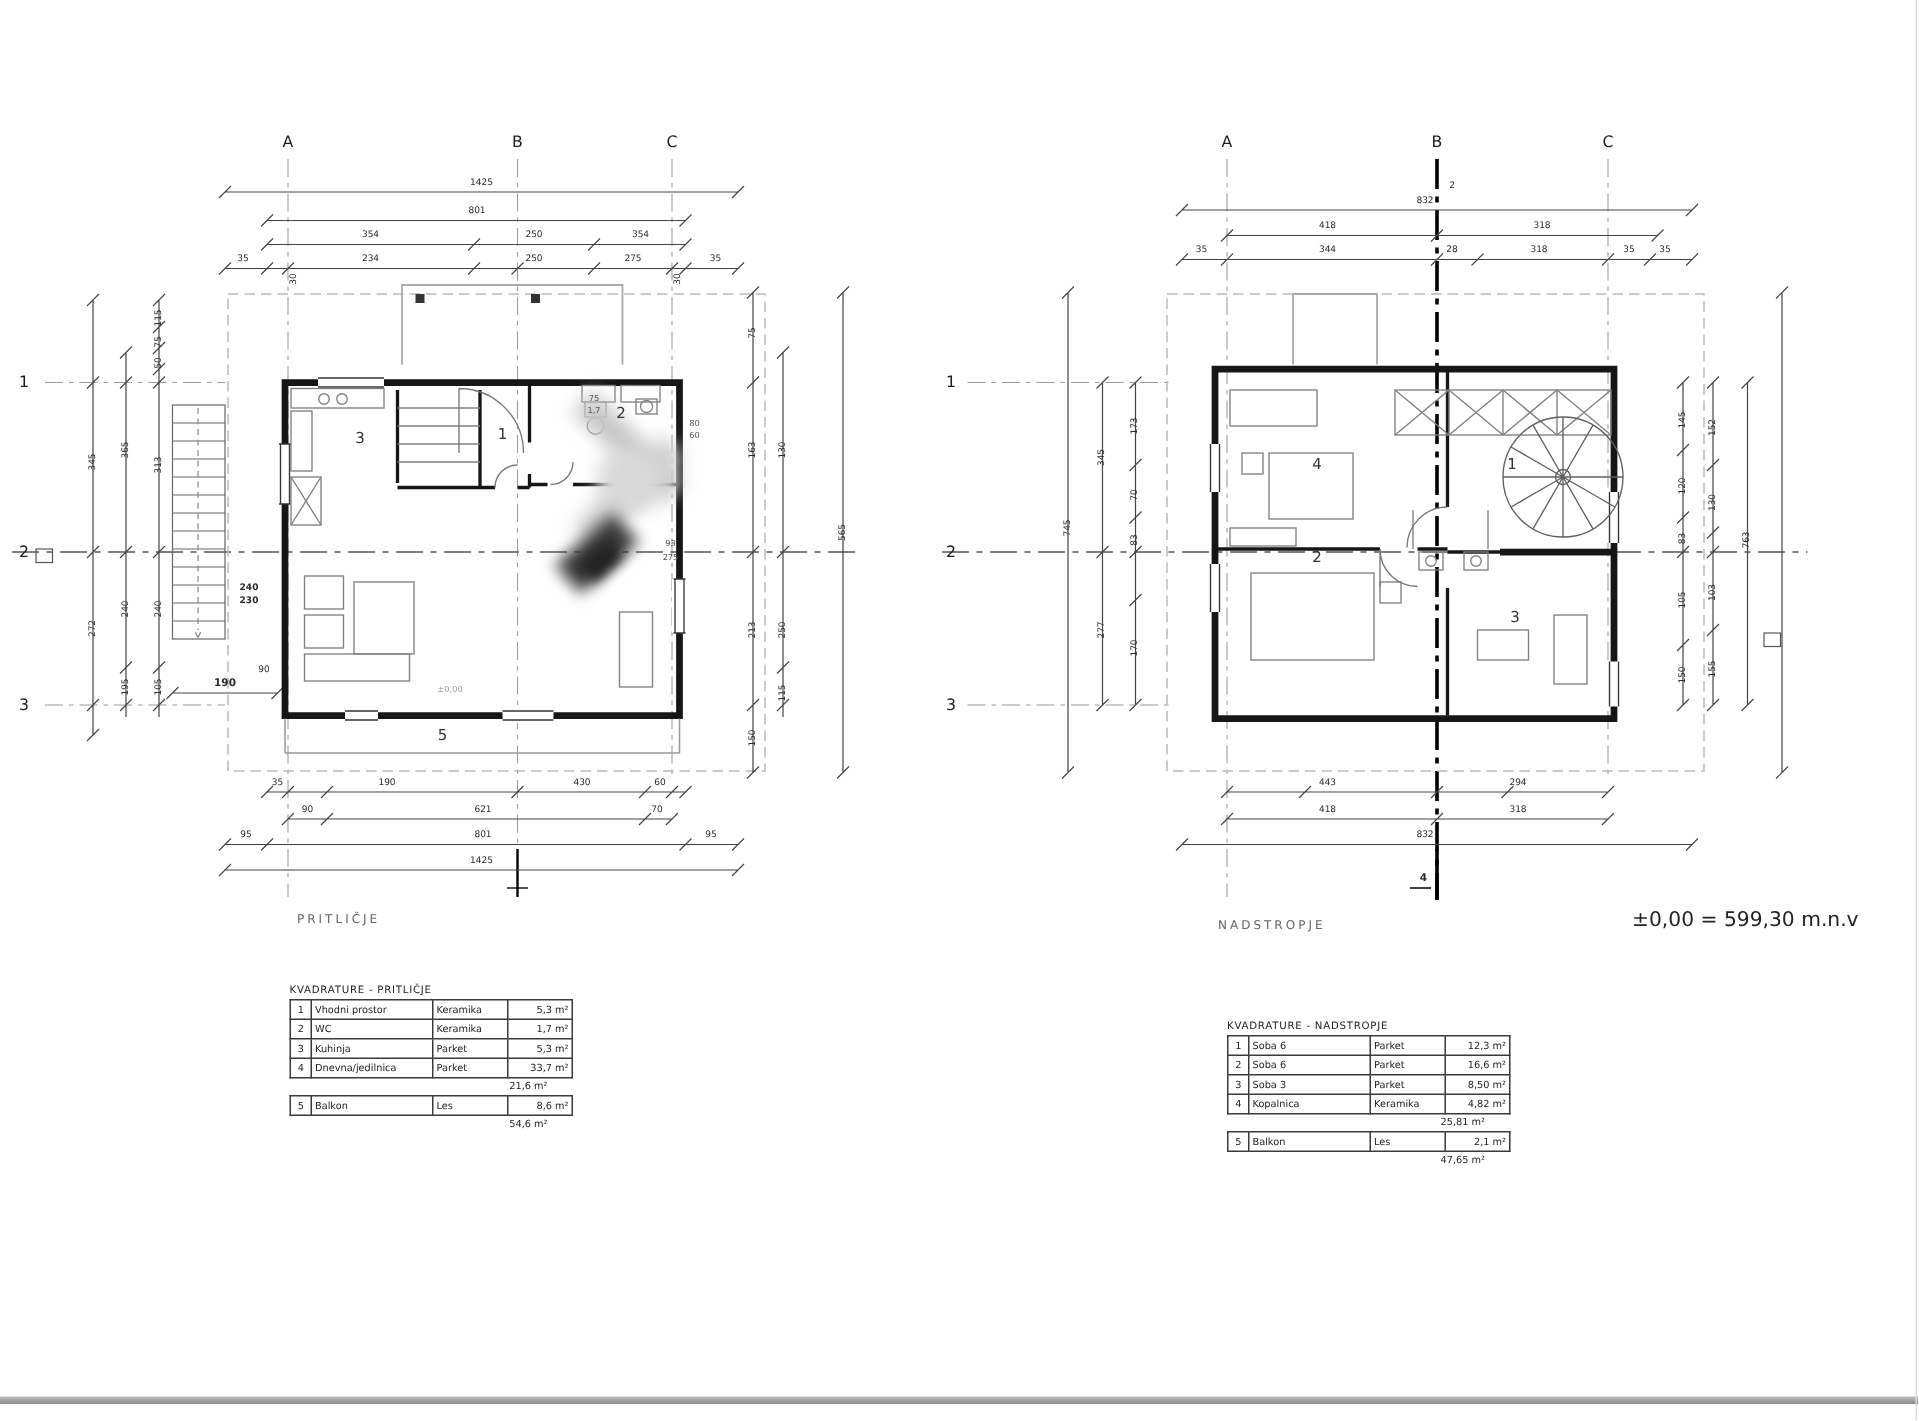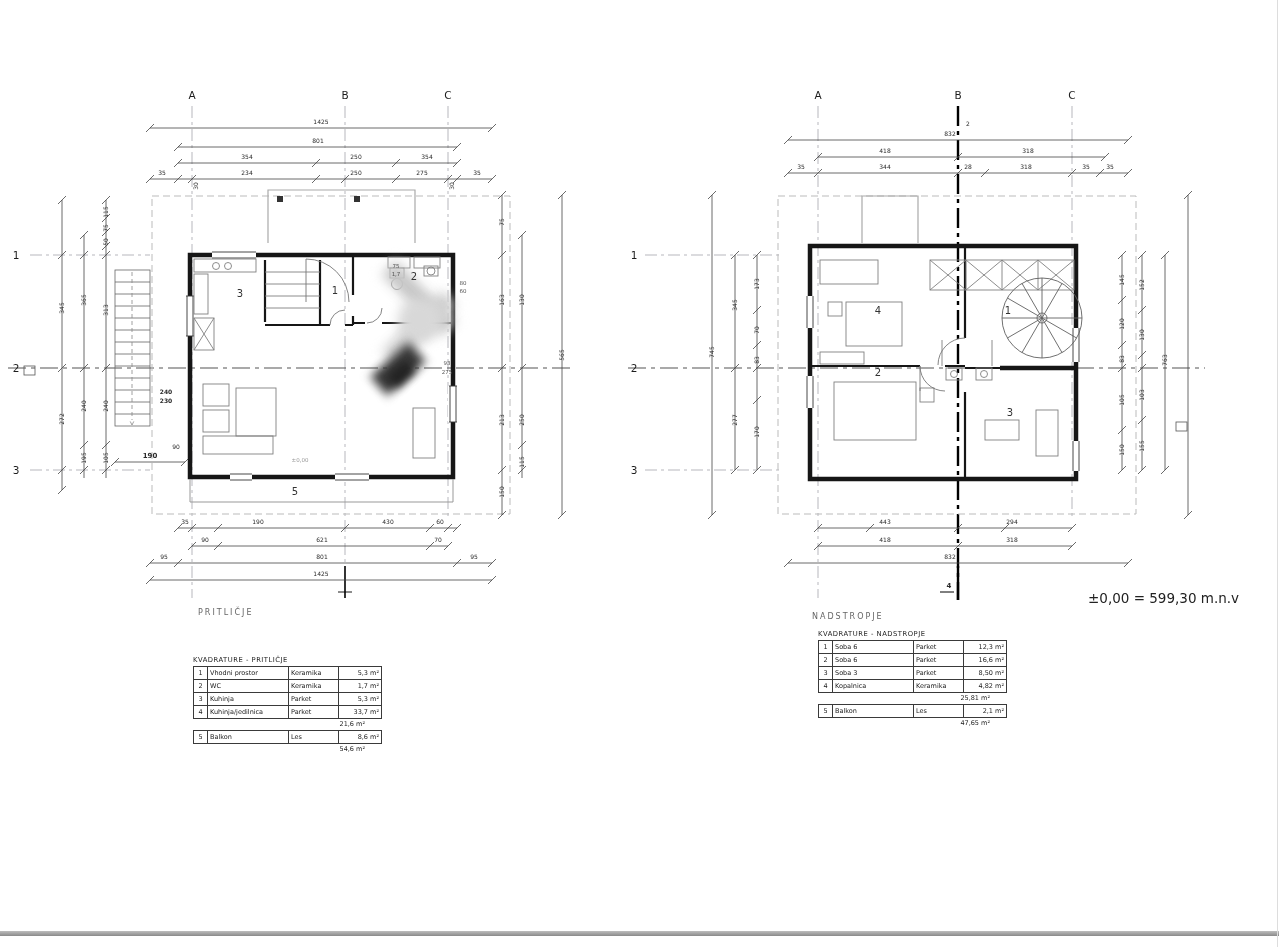--- a/index.html
+++ b/index.html
@@ -7,21 +7,21 @@
          font-family:"DejaVu Sans","Liberation Sans",sans-serif;color:#222;}
   .lbl{position:absolute;font-size:6px;line-height:1;color:#2a2a2a;white-space:nowrap;
        transform:translate(-50%,-50%);}
   .rot{transform:translate(-50%,-50%) rotate(-90deg);}
   .t5{font-size:5.5px;color:#555;}
   .b6{font-size:6px;font-weight:bold;}
   .b7{font-size:7px;font-weight:bold;}
   .glab{position:absolute;font-size:10.5px;color:#1c1c1c;transform:translate(-50%,-50%);}
   .room{position:absolute;font-size:10px;color:#333;transform:translate(-50%,-50%);}
   .ptitle{position:absolute;font-size:8px;color:#666;letter-spacing:2px;white-space:nowrap;}
-  .elev{position:absolute;font-size:13.5px;color:#222;white-space:nowrap;}
+  .elev{position:absolute;font-size:13.5px;color:#222;white-space:nowrap;margin-top:15px;}
   .qtable{position:absolute;width:178px;}
   .qtitle{font-size:6.8px;color:#222;letter-spacing:.5px;margin-bottom:2px;white-space:nowrap;}
   table.q{border-collapse:collapse;width:172px;table-layout:fixed;}
   table.q td{border:1px solid #3a3a3a;font-size:6.5px;padding:1px 2px;height:10px;
              overflow:hidden;white-space:nowrap;color:#222;}
   table.q{border:1.5px solid #222;}
   td.cno{width:9px;text-align:center;}
   td.cname{width:76px;}
   td.cfin{width:45px;}
   td.car{width:38px;text-align:right;}
@@ -362,41 +362,41 @@
         <td class="car">1,7 m²</td>
       </tr>
       <tr>
         <td class="cno">3</td>
         <td class="cname">Kuhinja</td>
         <td class="cfin">Parket</td>
         <td class="car">5,3 m²</td>
       </tr>
       <tr>
         <td class="cno">4</td>
-        <td class="cname">Kuhinja/jedilnica</td>
+        <td class="cname">Dnevna/jedilnica</td>
         <td class="cfin">Parket</td>
         <td class="car">33,7 m²</td>
       </tr>
     </tbody>
       </table>
     <div class="qsub">21,6 m²</div>
     <table class="q">
       <tbody>
           <tr>
         <td class="cno">5</td>
         <td class="cname">Balkon</td>
         <td class="cfin">Les</td>
         <td class="car">8,6 m²</td>
       </tr>
     </tbody>
       </table>
     <div class="qsub">54,6 m²</div>
   </div>
 
-  <div class="qtable" style="left:818px;top:630px">
+  <div class="qtable" style="left:818px;top:680px">
     <div class="qtitle">KVADRATURE - NADSTROPJE</div>
     <table class="q">
       <tbody>
           <tr>
         <td class="cno">1</td>
         <td class="cname">Soba 6</td>
         <td class="cfin">Parket</td>
         <td class="car">12,3 m²</td>
       </tr>
       <tr>

